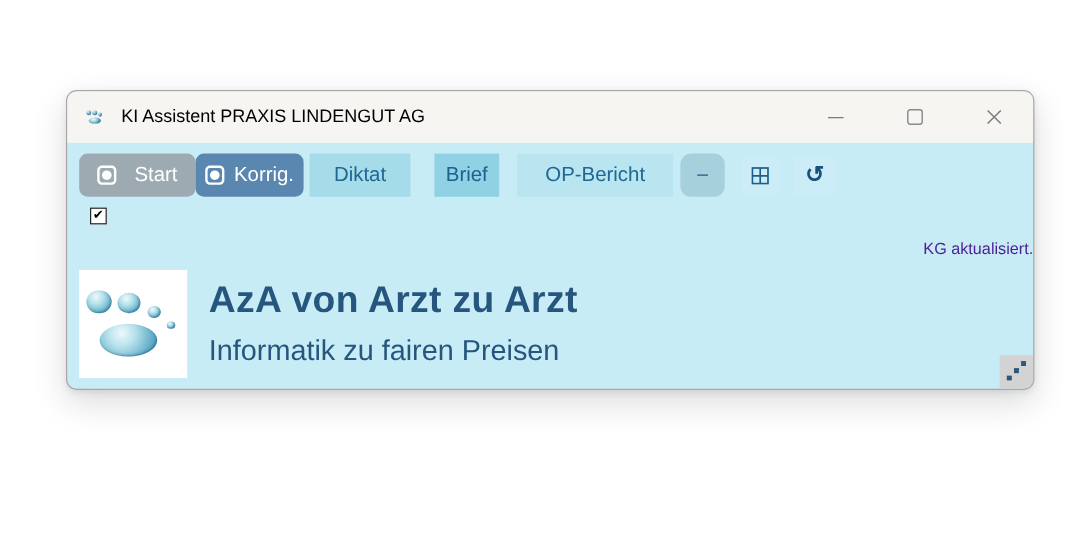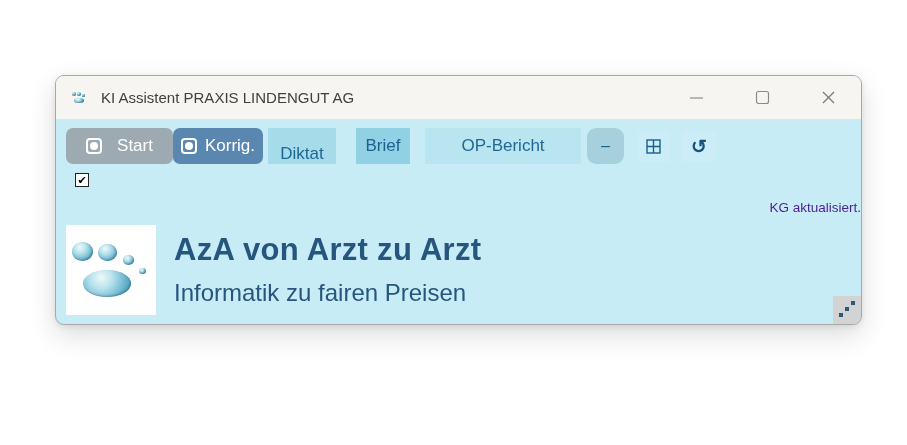--- a/index.html
+++ b/index.html
@@ -25,21 +25,21 @@
 
   
   .titlebar {
     height: 43px;
     background: #f6f5f2;
     display: flex;
     align-items: center;
     padding-left: 15px;
   }
   .titlebar-title {
-    color: #404040;
+    color: #000000;
     font-size: 15px;
     margin-left: 12px;
     white-space: nowrap;
   }
   .titlebar-spacer { flex: 1; }
   .win-ctrl {
     width: 66px; height: 43px;
     display: flex; align-items: center; justify-content: center;
     cursor: default;
   }
@@ -71,21 +71,21 @@
   .tb-btn {
     height: 36px;
     display: flex;
     align-items: center;
     justify-content: center;
     font-size: 17px;
     cursor: default;
     user-select: none;
   }
   .btn-start {
-    width: 107px;
+    width: 97px;
     background: #9daab2;
     border-radius: 7px;
     color: #ffffff;
     gap: 15px;
   }
   .btn-korrig {
     width: 90px;
     background: #5987af;
     border-radius: 7px;
     color: #ffffff;
@@ -98,29 +98,29 @@
     display: flex; align-items: center; justify-content: center;
     flex: 0 0 16px;
   }
   .record-icon::after {
     content: "";
     width: 8px; height: 8px;
     border-radius: 50%;
     background: #ffffff;
   }
   .btn-diktat {
-    width: 68px; margin-left: 5px;
-    background: #a6dbea; color: #1f6794; align-items: flex-end;
+    width: 84px; margin-left: 5px;
+    background: #a6dbea; color: #1f6794;
   }
   .btn-brief {
     width: 54px; margin-left: 20px;
     background: #90d1e4; color: #1d6190;
   }
   .btn-op {
-    width: 156px; margin-left: 15px;
+    width: 130px; margin-left: 15px;
     background: #b8e5f0; color: #1f6794;
   }
   .btn-minus {
     width: 37px; margin-left: 6px;
     background: #a6d0dc; color: #1b5e8c;
     border-radius: 9px;
     font-size: 16px;
   }
   .btn-grid {
     width: 31px; height: 31px; margin-left: 14px;

